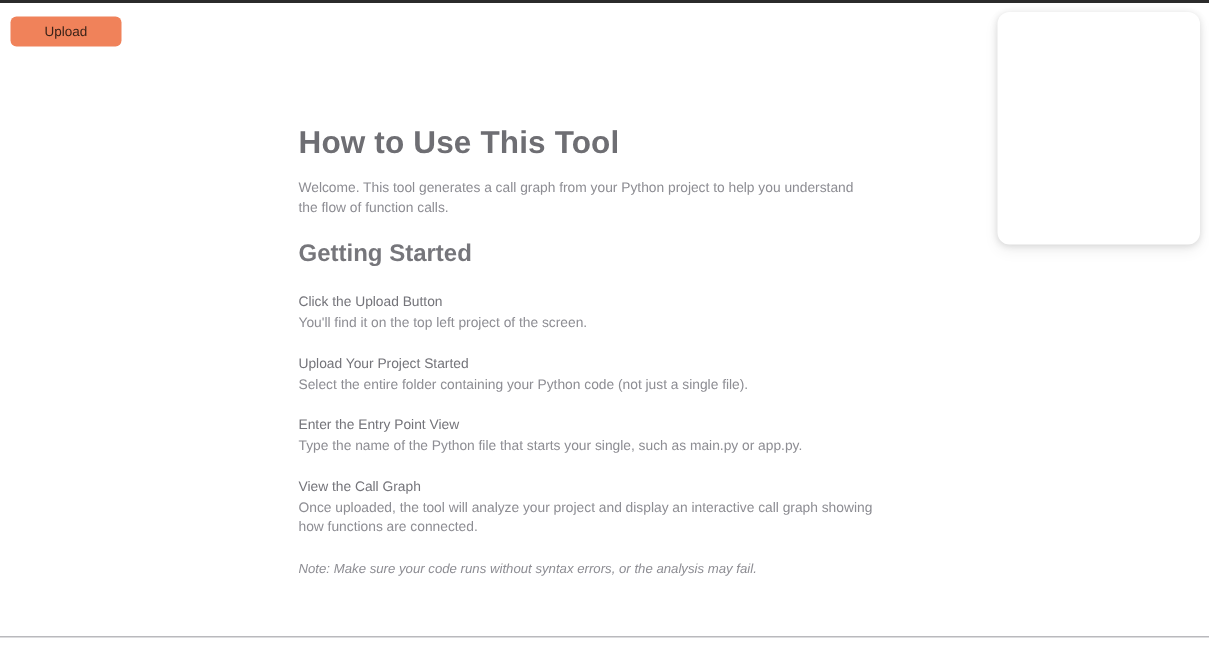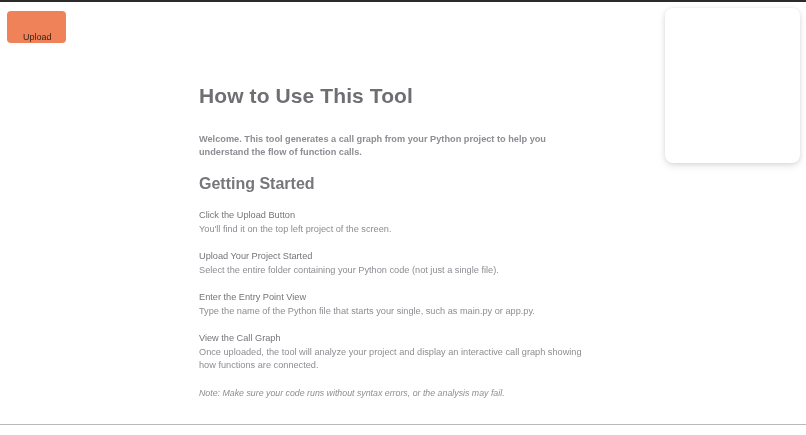--- a/index.html
+++ b/index.html
@@ -34,32 +34,32 @@
     width: 806px;
     height: 1px;
     background: #b9b9bd;
   }
 
   
   .upload-button {
     position: absolute;
     left: 7px;
     top: 11px;
-    width: 59px;
+    width: 74px;
     height: 20px;
     background: #f0825a;
     border: none;
     border-radius: 4px;
     color: #3a2218;
     font-family: "Liberation Sans", sans-serif;
     font-size: 9px;
     line-height: 20px;
     text-align: center;
     cursor: pointer;
-    padding: 16px;
+    padding: 0;
     white-space: nowrap;
   }
 
   
   .side-panel {
     position: absolute;
     left: 665px;
     top: 8px;
     width: 135px;
     height: 155px;
@@ -76,29 +76,28 @@
     top: 84px;
     width: 385px;
   }
 
   .page-title {
     font-size: 21px;
     font-weight: bold;
     color: #6e6e73;
     letter-spacing: 0.1px;
     line-height: 1.15;
-    margin-bottom: 25px;
+    margin-bottom: 11px;
   }
 
   .intro {
     font-size: 9.2px;
     color: #8d8d93;
     line-height: 1.38;
     margin-bottom: 15px;
-    font-weight: bold;
   }
 
   .section-title {
     font-size: 16px;
     font-weight: bold;
     color: #76767b;
     line-height: 1.2;
     margin-bottom: 16px;
   }
 

